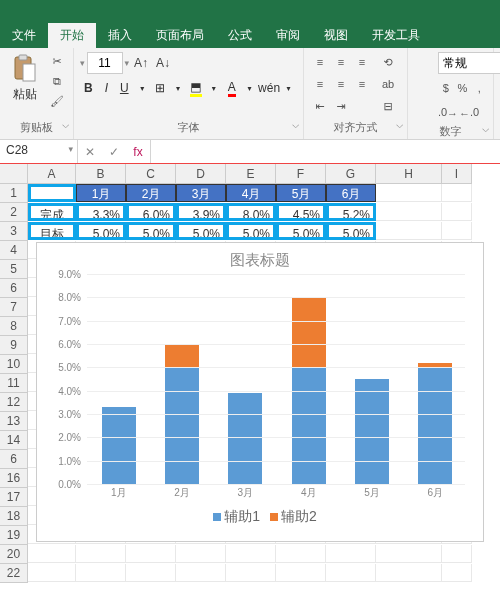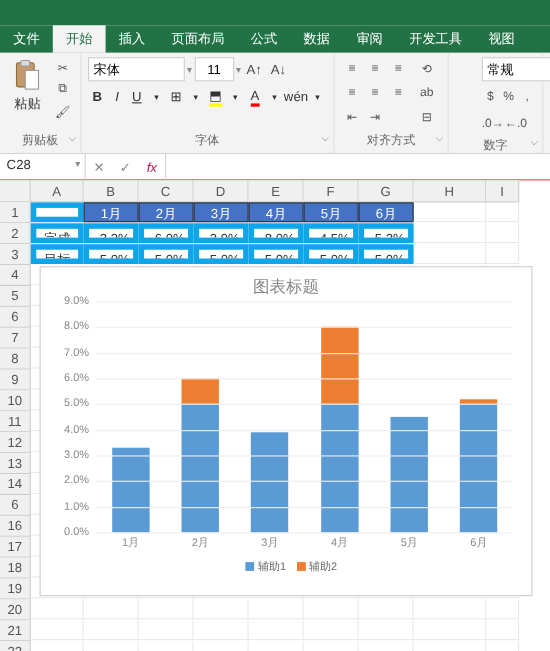--- a/index.html
+++ b/index.html
@@ -44,72 +44,71 @@
 .num-body { display: flex; flex-direction: column; gap: 4px; margin-left: 24px; }
 .num-select { border: 1px solid #ccc; background: #fff; width: 74px; height: 22px; padding: 2px 4px; font-size: 12px; }
 .num-row { display: flex; gap: 1px; }
 
 
 .fbar { display: flex; border-bottom: 1px solid #ef4444; height: 24px; align-items: stretch; background: #fff; }
 .namebox { width: 78px; border-right: 1px solid #d4d4d4; padding: 3px 6px; font-size: 12px; position: relative; }
 .namebox::after { content: "▾"; position: absolute; right: 4px; top: 4px; font-size: 9px; color: #888; }
 .fx-btns { display: flex; align-items: center; border-right: 1px solid #d4d4d4; }
 .fxb { width: 24px; text-align: center; color: #888; font-size: 12px; padding: 3px 0; }
-.fxb.fx { font-style: italic; color: #be185d; }
+.fxb.fx { color: #be185d; }
 .formula { flex: 1; padding: 3px 6px; }
 
 
 .grid { position: relative; }
 .colhdr-row { display: flex; }
 .corner { width: 28px; height: 20px; background: #f0f0f0; border-right: 1px solid #ccc; border-bottom: 1px solid #ccc; }
 .colhdr { height: 20px; background: #f0f0f0; border-right: 1px solid #ccc; border-bottom: 1px solid #ccc; text-align: center; font-size: 12px; color: #555; line-height: 20px; }
 .cA { width: 48px; } .cB,.cC,.cD,.cE,.cF,.cG { width: 50px; } .cH { width: 66px; } .cI { width: 30px; }
 
 .datarow { display: flex; }
 .rowhdr { width: 28px; background: #f0f0f0; border-right: 1px solid #ccc; border-bottom: 1px solid #ccc; text-align: center; font-size: 12px; color: #555; line-height: 18px; }
 .cell { height: 18px; border-right: 1px solid #e0e0e0; border-bottom: 1px solid #e0e0e0; padding: 0 3px; font-size: 12px; line-height: 18px; text-align: right; overflow: hidden; }
 .cell.th { background: #4472C4; color: #fff; text-align: center; border: 1px solid #333; font-weight: normal; }
 .cell.lbl { text-align: center; border: 1px solid #333; }
-.cell.bd { border: 5px solid #0ea5e9; }
+.cell.bd { border: 3px solid #0ea5e9; }
 .cell.empty { border-right: 1px solid #e8e8e8; border-bottom: 1px solid #e8e8e8; }
 
 
 .chart-wrap { position: absolute; left: 36px; top: 78px; width: 448px; height: 300px; background: #fff; border: 1px solid #ccc; }
 .chart-title { text-align: center; font-size: 15px; color: #888; padding: 8px 0 4px; }
 .plot { position: relative; height: 230px; margin: 0 18px 0 50px; }
 .yaxis { position: absolute; left: -42px; top: 0; bottom: 20px; width: 40px; }
 .ytick { position: absolute; right: 4px; font-size: 10px; color: #888; transform: translateY(-50%); }
 .gridline { position: absolute; left: 0; right: 0; border-top: 1px solid #eee; }
 .bars { position: absolute; left: 0; right: 0; bottom: 20px; top: 0; }
 .bargroup { position: absolute; bottom: 0; width: 34px; }
 .barseg { position: absolute; bottom: 0; width: 100%; }
 .s1 { background: #5B9BD5; }
 .s2 { background: #ED7D31; }
 .xlabels { position: absolute; left: 0; right: 0; bottom: 0; height: 18px; }
 .xlabel { position: absolute; font-size: 10px; color: #888; transform: translateX(-50%); }
-.legend { text-align: center; font-size: 10px; color: #666; padding: 4px 0; }
+.legend { text-align: center; font-size: 14px; color: #666; padding: 4px 0; }
 .lg-sw { display: inline-block; width: 8px; height: 8px; margin: 0 3px 0 10px; vertical-align: middle; }
 
 svg { display: block; }
 </style>
 </head>
 <body>
 
 <div class="titlebar"></div>
 
 <div class="tabs">
     <div class="tab">文件</div>
     <div class="tab active">开始</div>
     <div class="tab">插入</div>
     <div class="tab">页面布局</div>
     <div class="tab">公式</div>
-    <div class="tab">数据</div>
     <div class="tab">审阅</div>
+    <div class="tab">视图</div>
     <div class="tab">开发工具</div>
-    <div class="tab">视图</div>
   </div>
 
 <div class="ribbon">
   <div class="group" style="width:74px">
     <div class="group-body">
       <div class="paste-btn">
         <svg class="paste-icon" viewBox="0 0 26 30">
             <rect x="3" y="3" width="16" height="22" rx="2" fill="#c49a6c" stroke="#8a6d3b"></rect>
             <rect x="7" y="1" width="8" height="5" rx="1" fill="#ddd" stroke="#999"></rect>
             <rect x="11" y="10" width="12" height="17" fill="#fff" stroke="#999"></rect>
@@ -127,21 +126,20 @@
             <span>🖌</span>
           </div>
       </div>
     </div>
     <div class="group-label">剪贴板</div>
   </div>
 
   <div class="group" style="width:230px">
     <div>
       <div class="font-row">
-        <input class="font-name" value="宋体" style="">
         <span style="font-size:9px;color:#888">▾</span>
         <input class="font-size" value="11" style="">
         <span style="font-size:9px;color:#888">▾</span>
         <div class="tiny-btn">
             <span>A↑</span>
           </div>
         <div class="tiny-btn">
             <span>A↓</span>
           </div>
       </div>
@@ -469,32 +467,20 @@
       <div class="cell cC empty"></div>
       <div class="cell cD empty"></div>
       <div class="cell cE empty"></div>
       <div class="cell cF empty"></div>
       <div class="cell cG empty"></div>
       <div class="cell cH empty"></div>
       <div class="cell cI empty"></div>
     </div>
     <div class="datarow">
       <div class="rowhdr">20</div>
-      <div class="cell cA empty"></div>
-      <div class="cell cB empty"></div>
-      <div class="cell cC empty"></div>
-      <div class="cell cD empty"></div>
-      <div class="cell cE empty"></div>
-      <div class="cell cF empty"></div>
-      <div class="cell cG empty"></div>
-      <div class="cell cH empty"></div>
-      <div class="cell cI empty"></div>
-    </div>
-    <div class="datarow">
-      <div class="rowhdr">21</div>
       <div class="cell cA empty"></div>
       <div class="cell cB empty"></div>
       <div class="cell cC empty"></div>
       <div class="cell cD empty"></div>
       <div class="cell cE empty"></div>
       <div class="cell cF empty"></div>
       <div class="cell cG empty"></div>
       <div class="cell cH empty"></div>
       <div class="cell cI empty"></div>
     </div>

